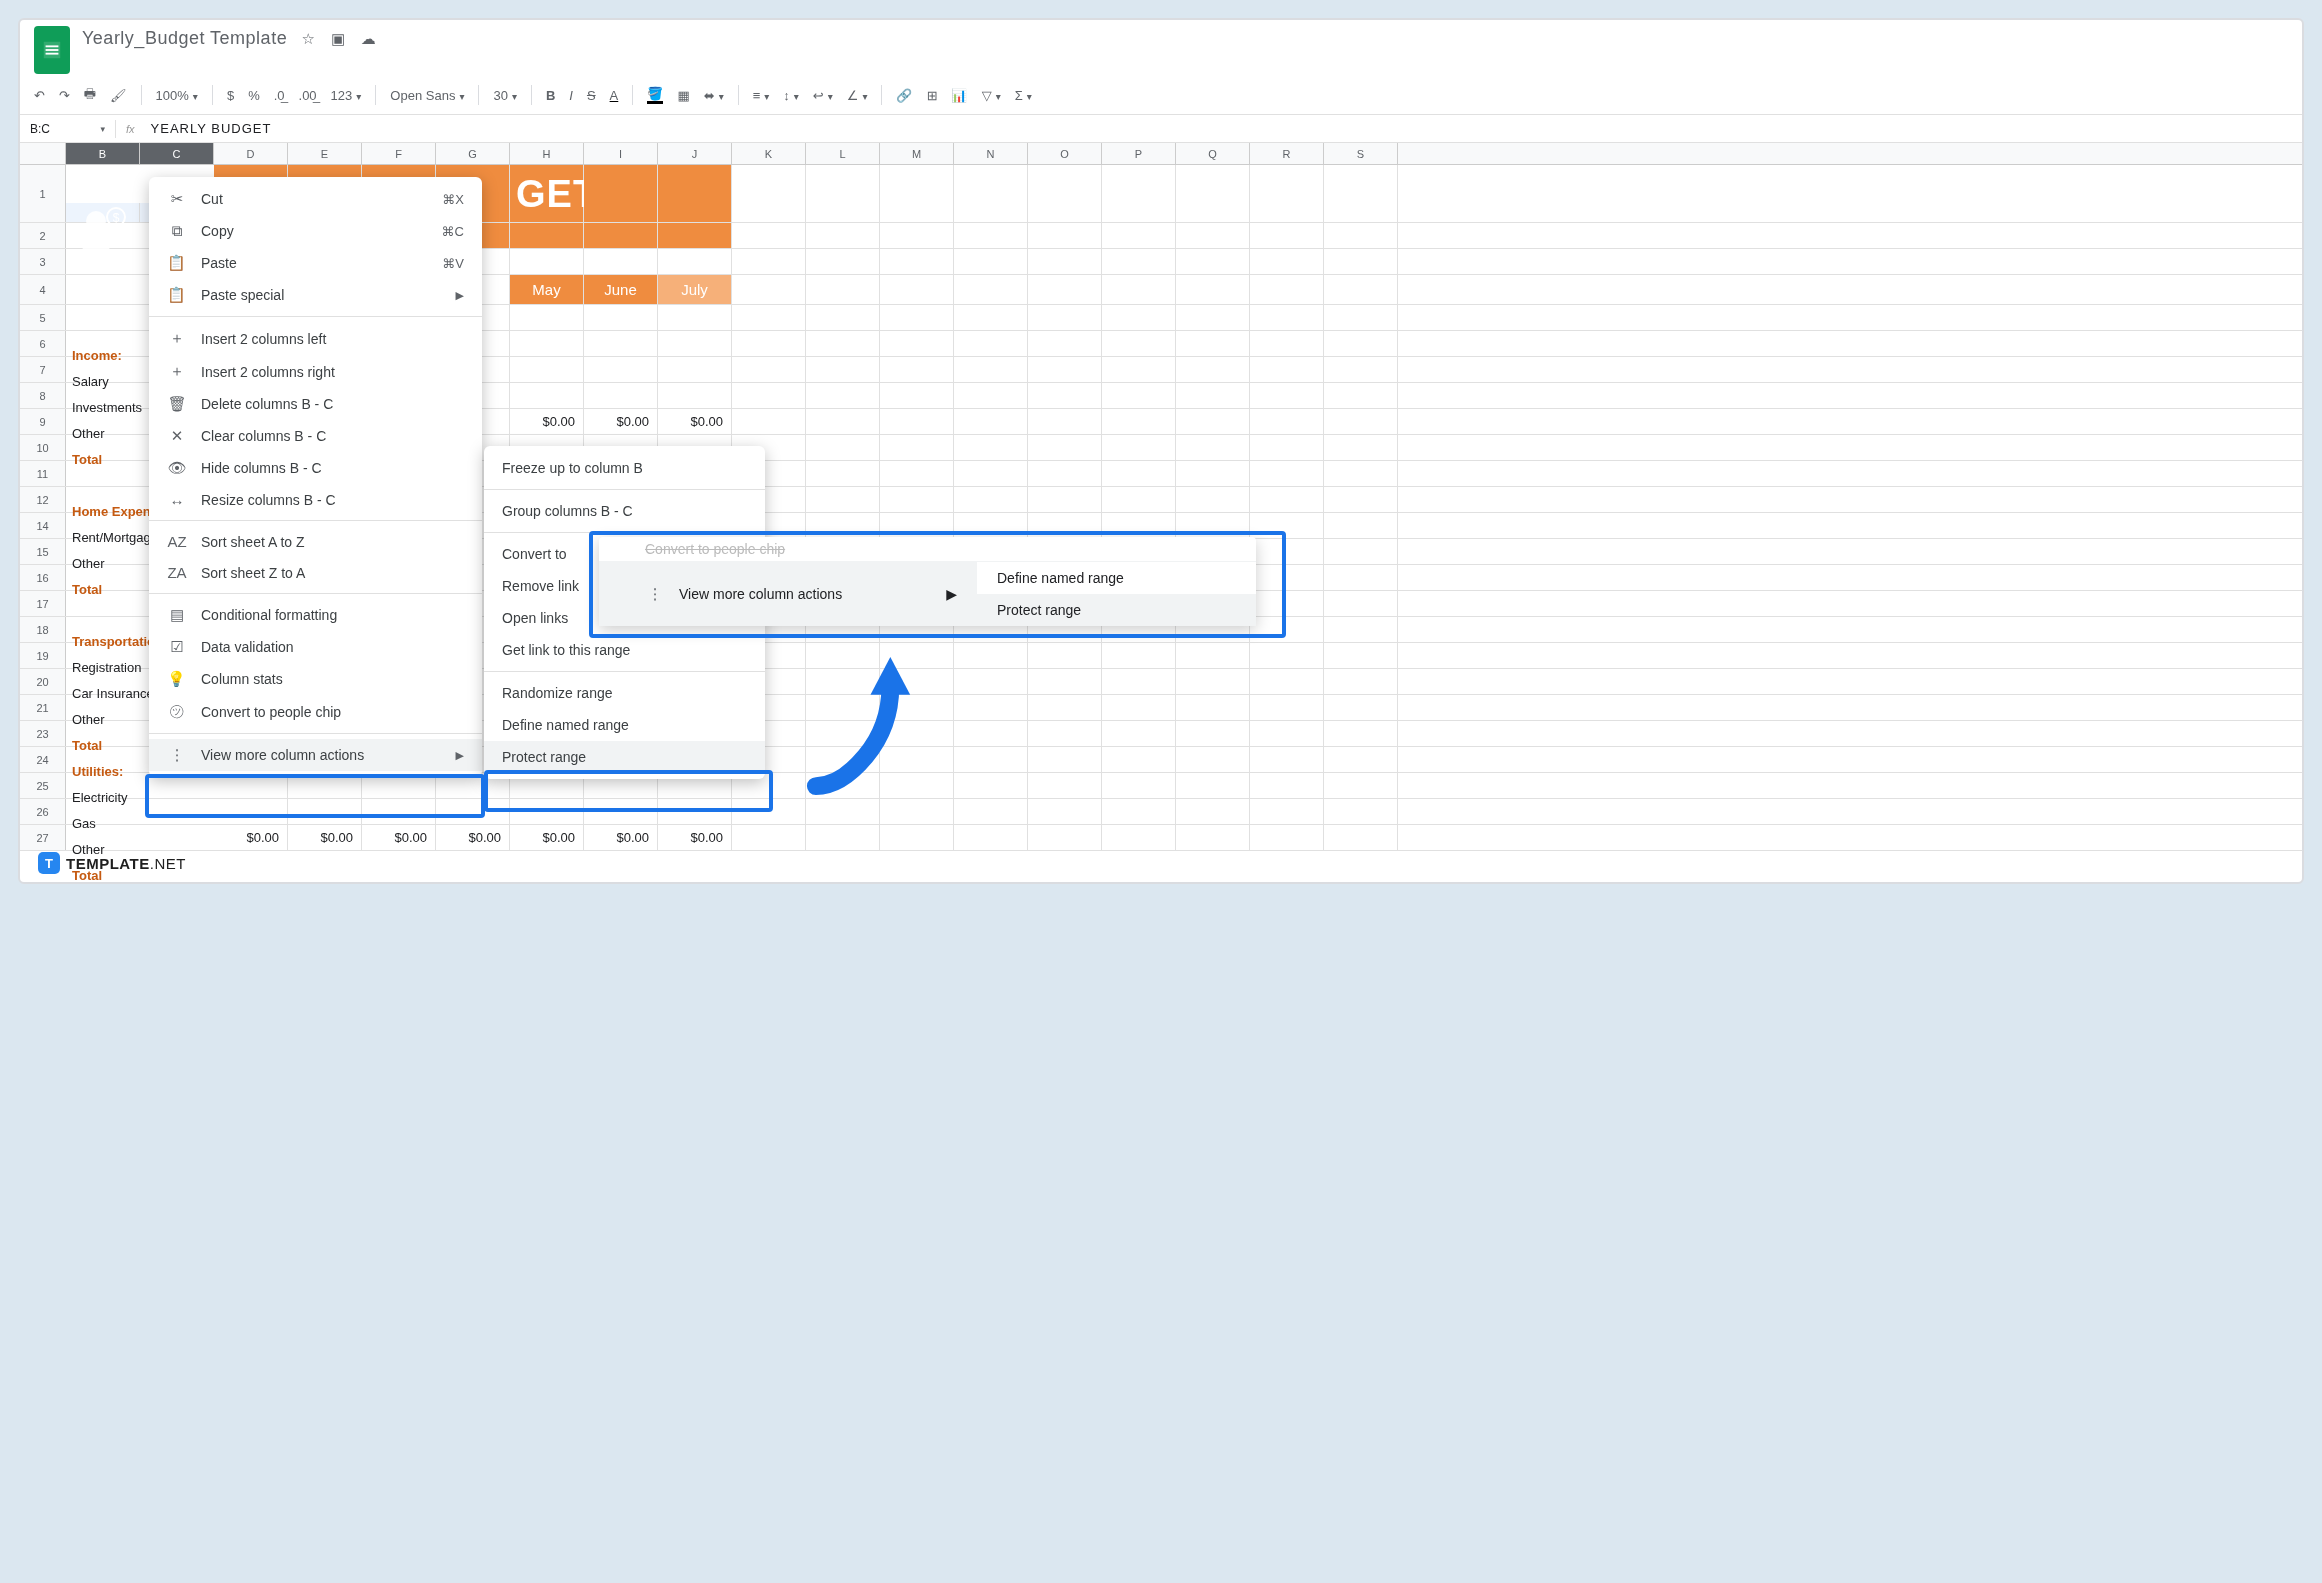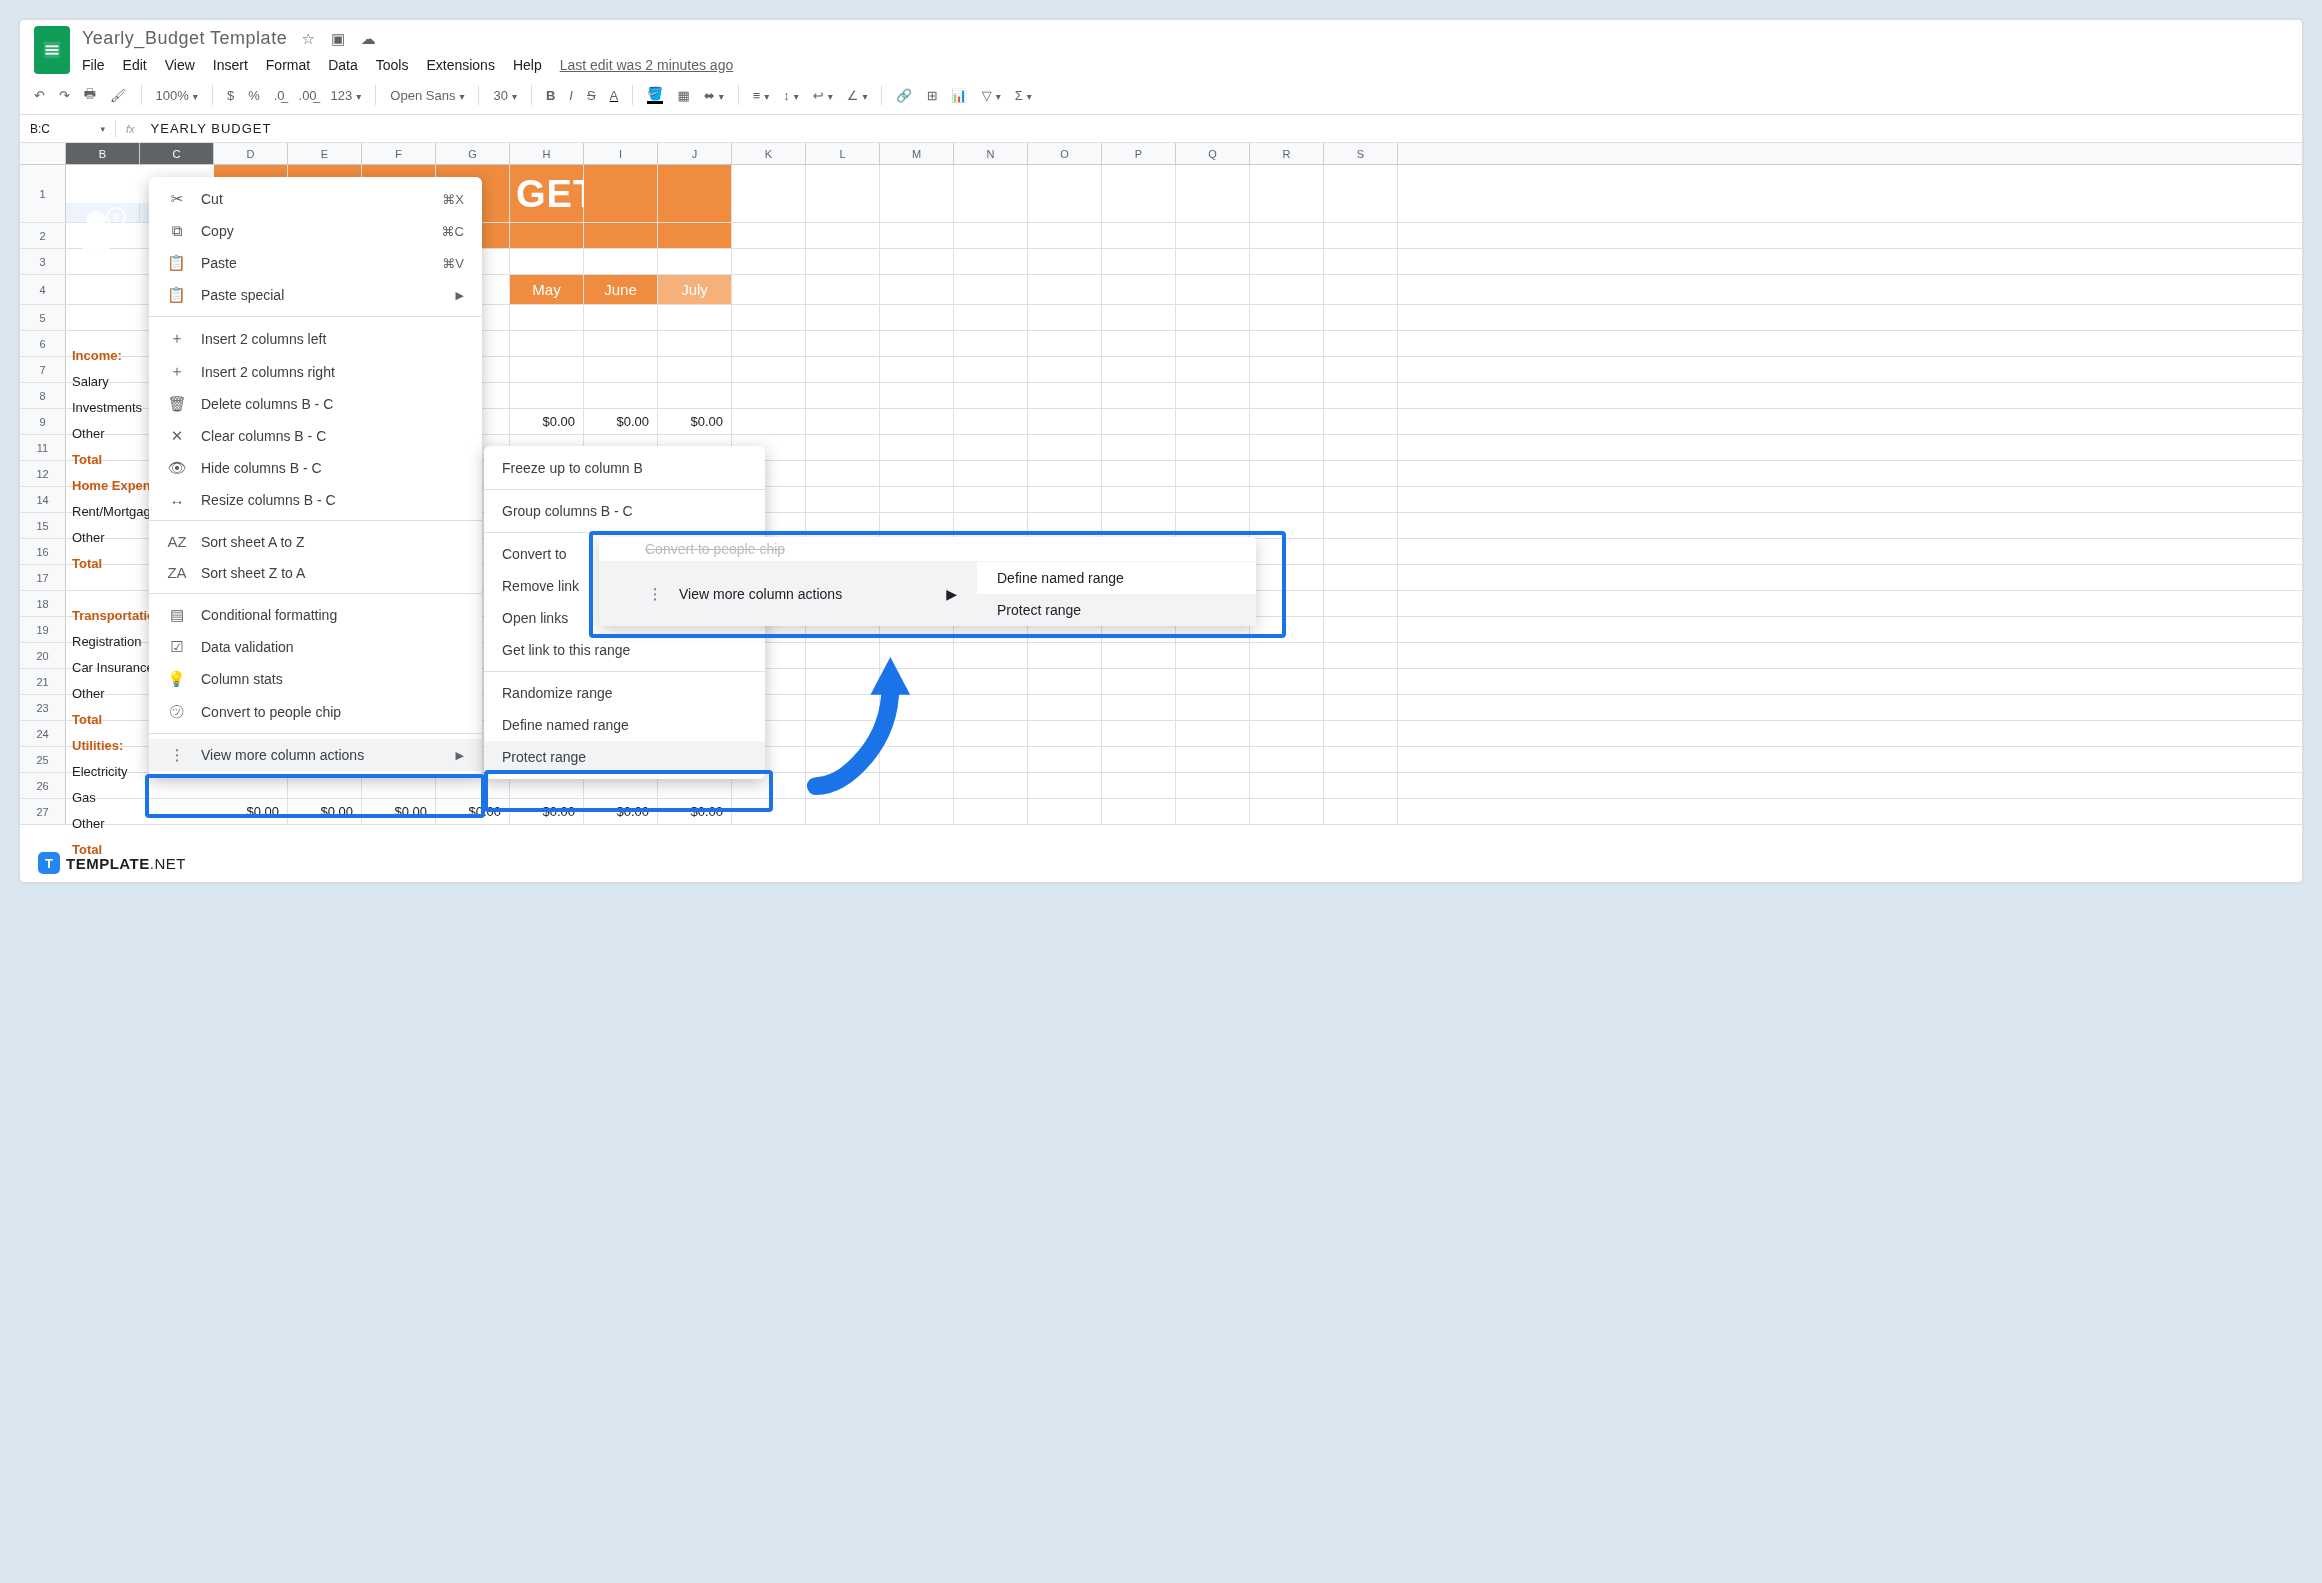--- a/index.html
+++ b/index.html
@@ -87,32 +87,20 @@
           <rect x="5" y="15" width="14" height="2" fill="#fff"></rect>
         </svg>
     </div>
     <div class="titlearea">
       <div class="doc-title-row">
         <span class="doc-title">Yearly_Budget Template</span>
         <span class="title-icon">☆</span>
         <span class="title-icon">▣</span>
         <span class="title-icon">☁</span>
       </div>
-      <div class="menubar">
-        <span>File</span>
-        <span>Edit</span>
-        <span>View</span>
-        <span>Insert</span>
-        <span>Format</span>
-        <span>Data</span>
-        <span>Tools</span>
-        <span>Extensions</span>
-        <span>Help</span>
-        <span class="last-edit">Last edit was 2 minutes ago</span>
-      </div>
     </div>
   </div>
 
   <div class="toolbar">
     <span>↶</span>
     <span>↷</span>
     <span>🖶</span>
     <span>🖌</span>
     <span class="tb-sep"></span>
     <span class="dropdown-caret">100%</span>
@@ -374,20 +362,41 @@
           <div class="cell"></div>
           <div class="cell"></div>
           <div class="cell"></div>
           <div class="cell"></div>
           <div class="cell"></div>
           <div class="cell"></div>
           <div class="cell"></div>
           <div class="cell"></div>
         </div>
       <div class="row">
+          <div class="rowhead">10</div>
+          <div class="cell selcol"></div>
+          <div class="cell selcol"></div>
+          <div class="cell"></div>
+          <div class="cell"></div>
+          <div class="cell"></div>
+          <div class="cell"></div>
+          <div class="cell"></div>
+          <div class="cell"></div>
+          <div class="cell"></div>
+          <div class="cell"></div>
+          <div class="cell"></div>
+          <div class="cell"></div>
+          <div class="cell"></div>
+          <div class="cell"></div>
+          <div class="cell"></div>
+          <div class="cell"></div>
+          <div class="cell"></div>
+          <div class="cell"></div>
+        </div>
+      <div class="row">
           <div class="rowhead">11</div>
           <div class="cell selcol orange-bold">Home Expense:</div>
           <div class="cell selcol"></div>
           <div class="cell"></div>
           <div class="cell"></div>
           <div class="cell"></div>
           <div class="cell"></div>
           <div class="cell"></div>
           <div class="cell"></div>
           <div class="cell"></div>

